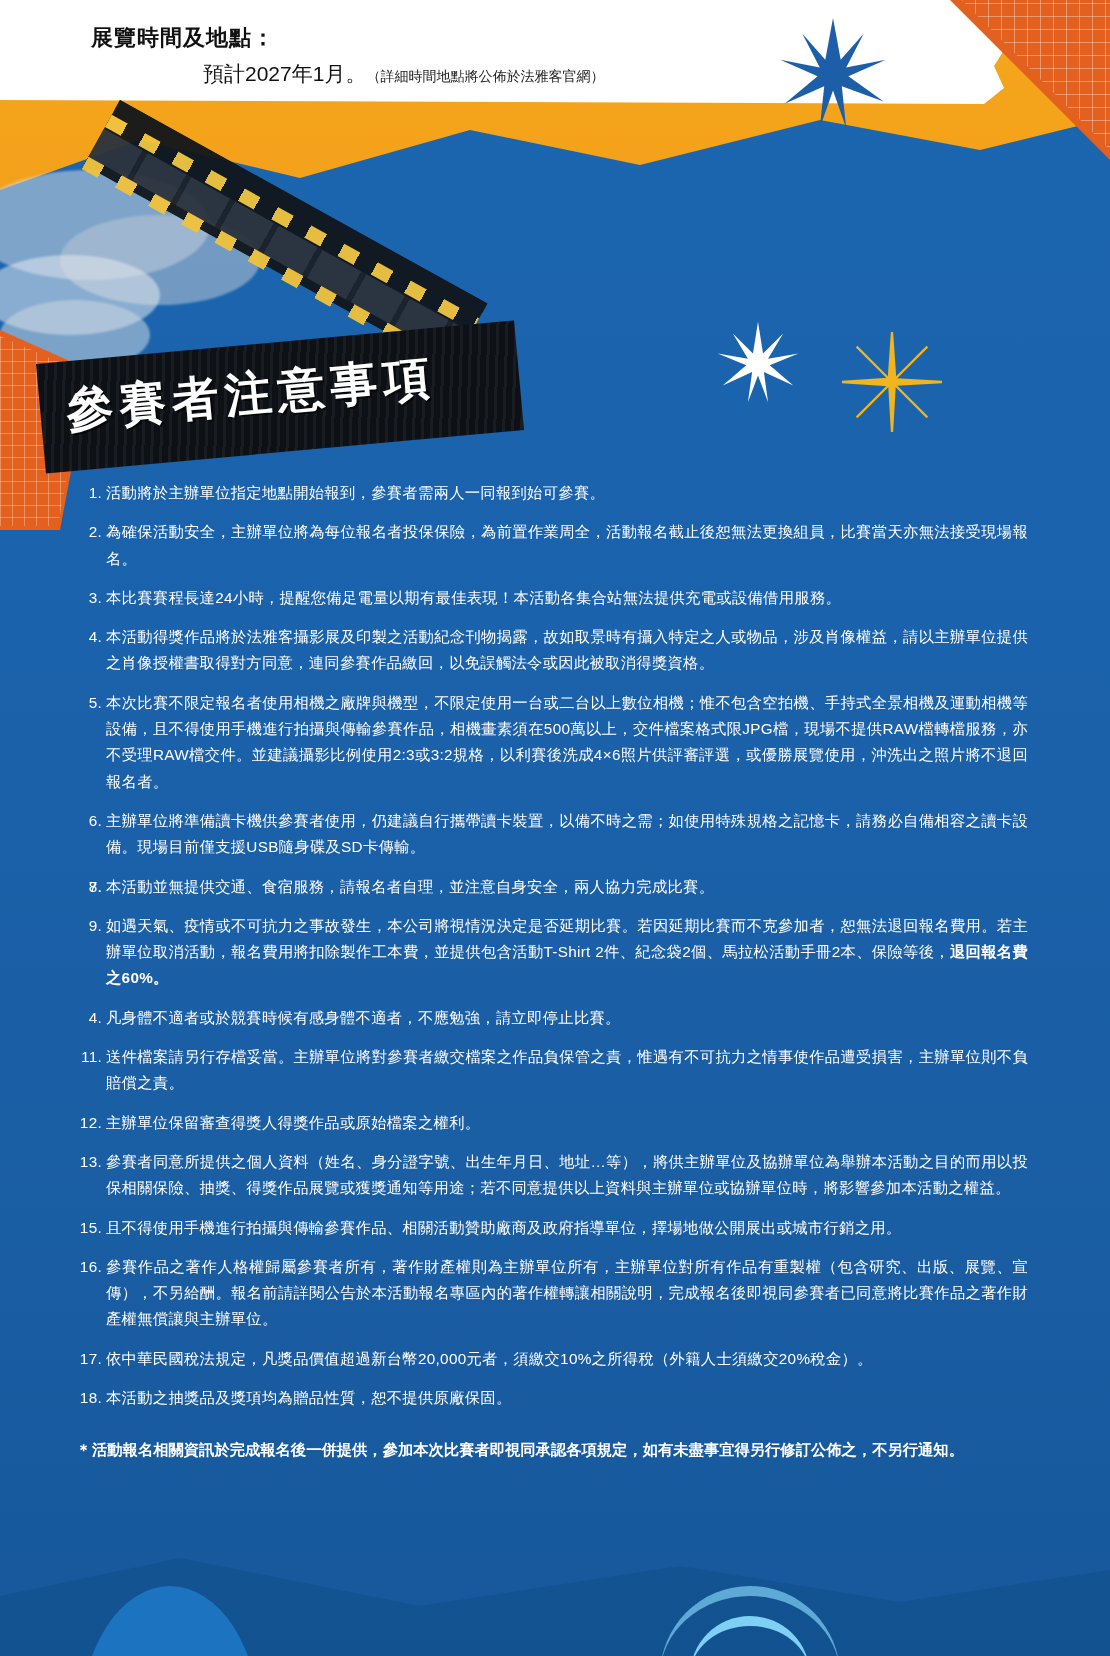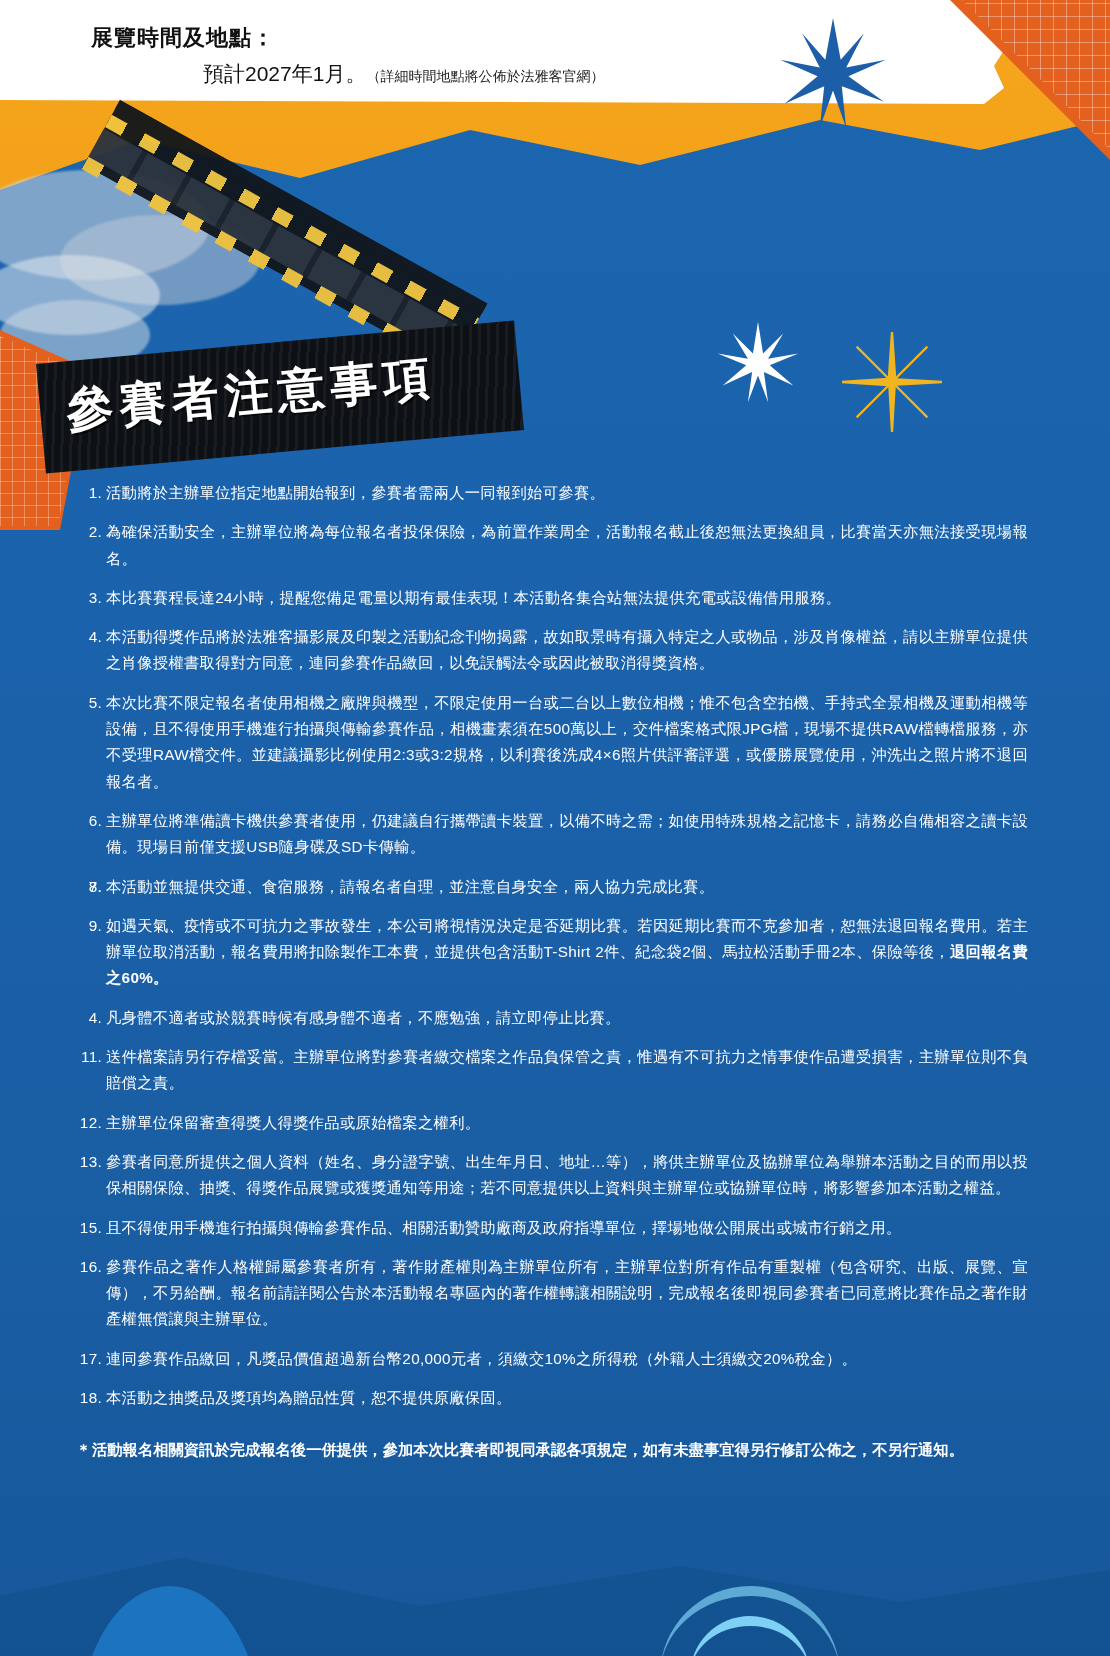--- a/index.html
+++ b/index.html
@@ -253,21 +253,21 @@
       <li><span class="num">6.</span><span>主辦單位將準備讀卡機供參賽者使用，仍建議自行攜帶讀卡裝置，以備不時之需；如使用特殊規格之記憶卡，請務必自備相容之讀卡設備。現場目前僅支援USB隨身碟及SD卡傳輸。</span></li>
       <li><span class="num">7.</span></li>
       <li><span class="num">8.</span><span>本活動並無提供交通、食宿服務，請報名者自理，並注意自身安全，兩人協力完成比賽。</span></li>
       <li><span class="num">9.</span><span>如遇天氣、疫情或不可抗力之事故發生，本公司將視情況決定是否延期比賽。若因延期比賽而不克參加者，恕無法退回報名費用。若主辦單位取消活動，報名費用將扣除製作工本費，並提供包含活動T-Shirt 2件、紀念袋2個、馬拉松活動手冊2本、保險等後，</span><span class="bold">退回報名費之60%。</span><span></span></li>
       <li><span class="num">4.</span><span>凡身體不適者或於競賽時候有感身體不適者，不應勉強，請立即停止比賽。</span></li>
       <li><span class="num">11.</span><span>送件檔案請另行存檔妥當。主辦單位將對參賽者繳交檔案之作品負保管之責，惟遇有不可抗力之情事使作品遭受損害，主辦單位則不負賠償之責。</span></li>
       <li><span class="num">12.</span><span>主辦單位保留審查得獎人得獎作品或原始檔案之權利。</span></li>
       <li><span class="num">13.</span><span>參賽者同意所提供之個人資料（姓名、身分證字號、出生年月日、地址…等），將供主辦單位及協辦單位為舉辦本活動之目的而用以投保相關保險、抽獎、得獎作品展覽或獲獎通知等用途；若不同意提供以上資料與主辦單位或協辦單位時，將影響參加本活動之權益。</span></li>
       <li><span class="num">15.</span><span>且不得使用手機進行拍攝與傳輸參賽作品、相關活動贊助廠商及政府指導單位，擇場地做公開展出或城市行銷之用。</span></li>
       <li><span class="num">16.</span><span>參賽作品之著作人格權歸屬參賽者所有，著作財產權則為主辦單位所有，主辦單位對所有作品有重製權（包含研究、出版、展覽、宣傳），不另給酬。報名前請詳閱公告於本活動報名專區內的著作權轉讓相關說明，完成報名後即視同參賽者已同意將比賽作品之著作財產權無償讓與主辦單位。</span></li>
-      <li><span class="num">17.</span><span>連同參賽作品繳回，凡獎品價值超過新台幣20,000元者，須繳交10%之所得稅（外籍人士須繳交20%稅金）。</span></li>
+      <li><span class="num">17.</span><span>依中華民國稅法規定，凡獎品價值超過新台幣20,000元者，須繳交10%之所得稅（外籍人士須繳交20%稅金）。</span></li>
       <li><span class="num">18.</span><span>本活動之抽獎品及獎項均為贈品性質，恕不提供原廠保固。</span></li>
     </ol>
 
   <div class="footnote">
     <span class="star-mark">＊</span>
     <span>活動報名相關資訊於完成報名後一併提供，參加本次比賽者即視同承認各項規定，如有未盡事宜得另行修訂公佈之，不另行通知。</span>
   </div>
 </div>
 
 </body></html>

